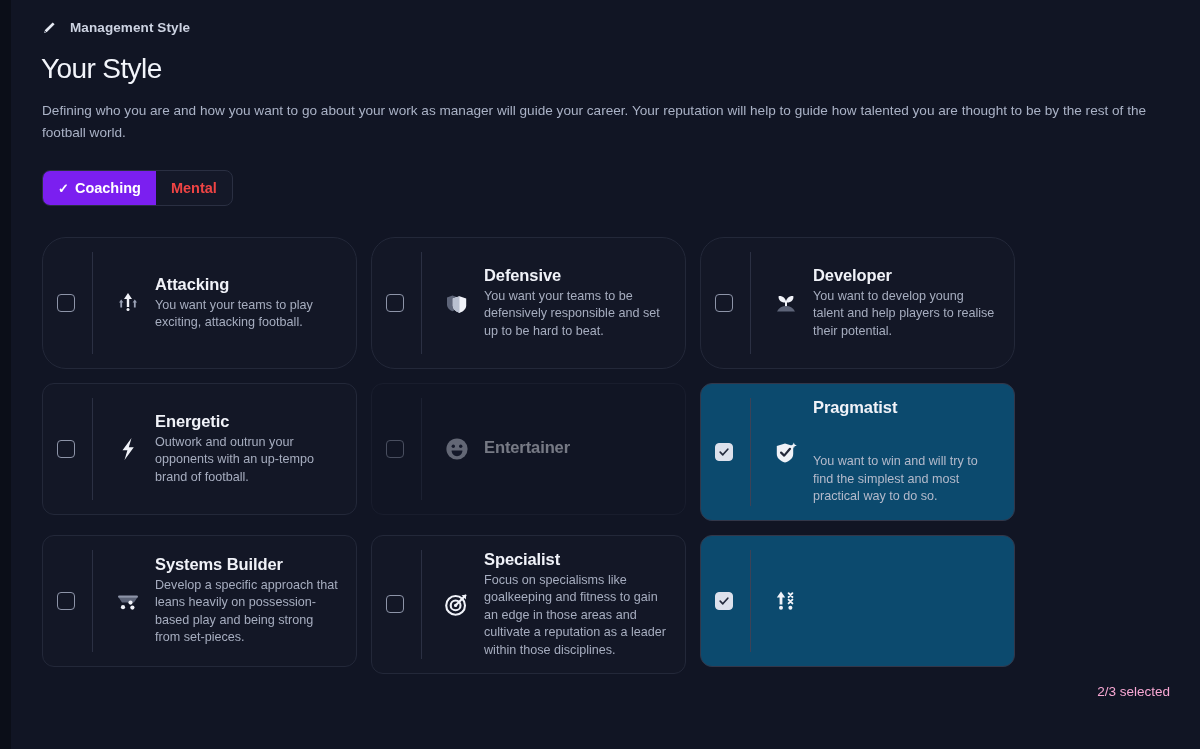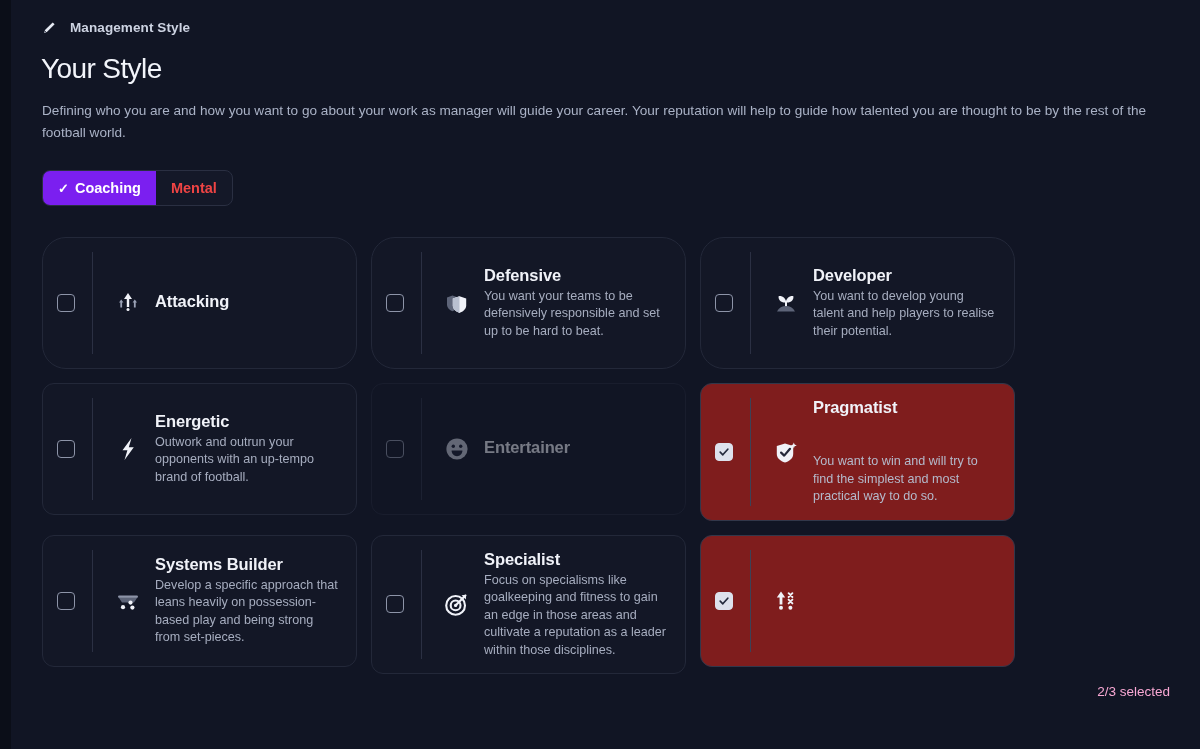--- a/index.html
+++ b/index.html
@@ -98,21 +98,21 @@
     background: #131726;
     display: flex;
     align-items: center;
     padding: 14px 16px 14px 14px;
     cursor: pointer;
   }
   .card.r1 { min-height: 132px; border-radius: 24px; }
   .card.r2 { min-height: 132px; }
   .card.r3 { min-height: 132px; }
   .card.selected {
-    background: #7f1d1d;
+    background: #0c4a6e;
     border-color: #32374a;
   }
   .card.disabled { opacity: .45; }
 
   .cb {
     flex: 0 0 auto;
     width: 18px; height: 18px;
     border-radius: 4px;
     border: 1.6px solid #8d94a8;
     background: transparent;
@@ -199,20 +199,21 @@
           <div class="card-icon">
             <svg width="28" height="28" viewBox="0 0 28 28">
       <path d="M14 4 L18 10 H15.2 V18 H12.8 V10 H10 Z" fill="#f0f2f8"></path>
       <circle cx="14" cy="20.4" r="1.5" fill="#f0f2f8"></circle>
       <path d="M7.2 10.5 L9.4 13.6 H8.1 V18.4 H6.3 V13.6 H5 Z" fill="#9aa2b6"></path>
       <path d="M20.8 10.5 L23 13.6 H21.7 V18.4 H19.9 V13.6 H18.6 Z" fill="#9aa2b6"></path>
     </svg>
           </div>
           <div class="card-body">
             <div class="card-title">Attacking</div>
+            <div class="card-desc">You want your teams to play exciting, attacking football.</div>
           </div>
         </div>
         <div class="card r1">
           <div class="cb"></div>
           <div class="divider"></div>
           <div class="card-icon">
             <svg width="28" height="28" viewBox="0 0 28 28">
       <path d="M9.5 6.5 L15 8.4 V15.5 C15 19 12.4 21 9.5 22.2 C6.6 21 4 19 4 15.5 V8.4 Z" fill="#5d6478"></path>
       <path d="M16.5 7.2 L23.2 9.4 V16.6 C23.2 20.3 20.1 22.6 16.5 24 C12.9 22.6 9.8 20.3 9.8 16.6 V9.4 Z" fill="#f0f2f8"></path>
       <path d="M16.5 7.2 L16.5 24 C12.9 22.6 9.8 20.3 9.8 16.6 V9.4 Z" fill="#b9c0d0"></path>

